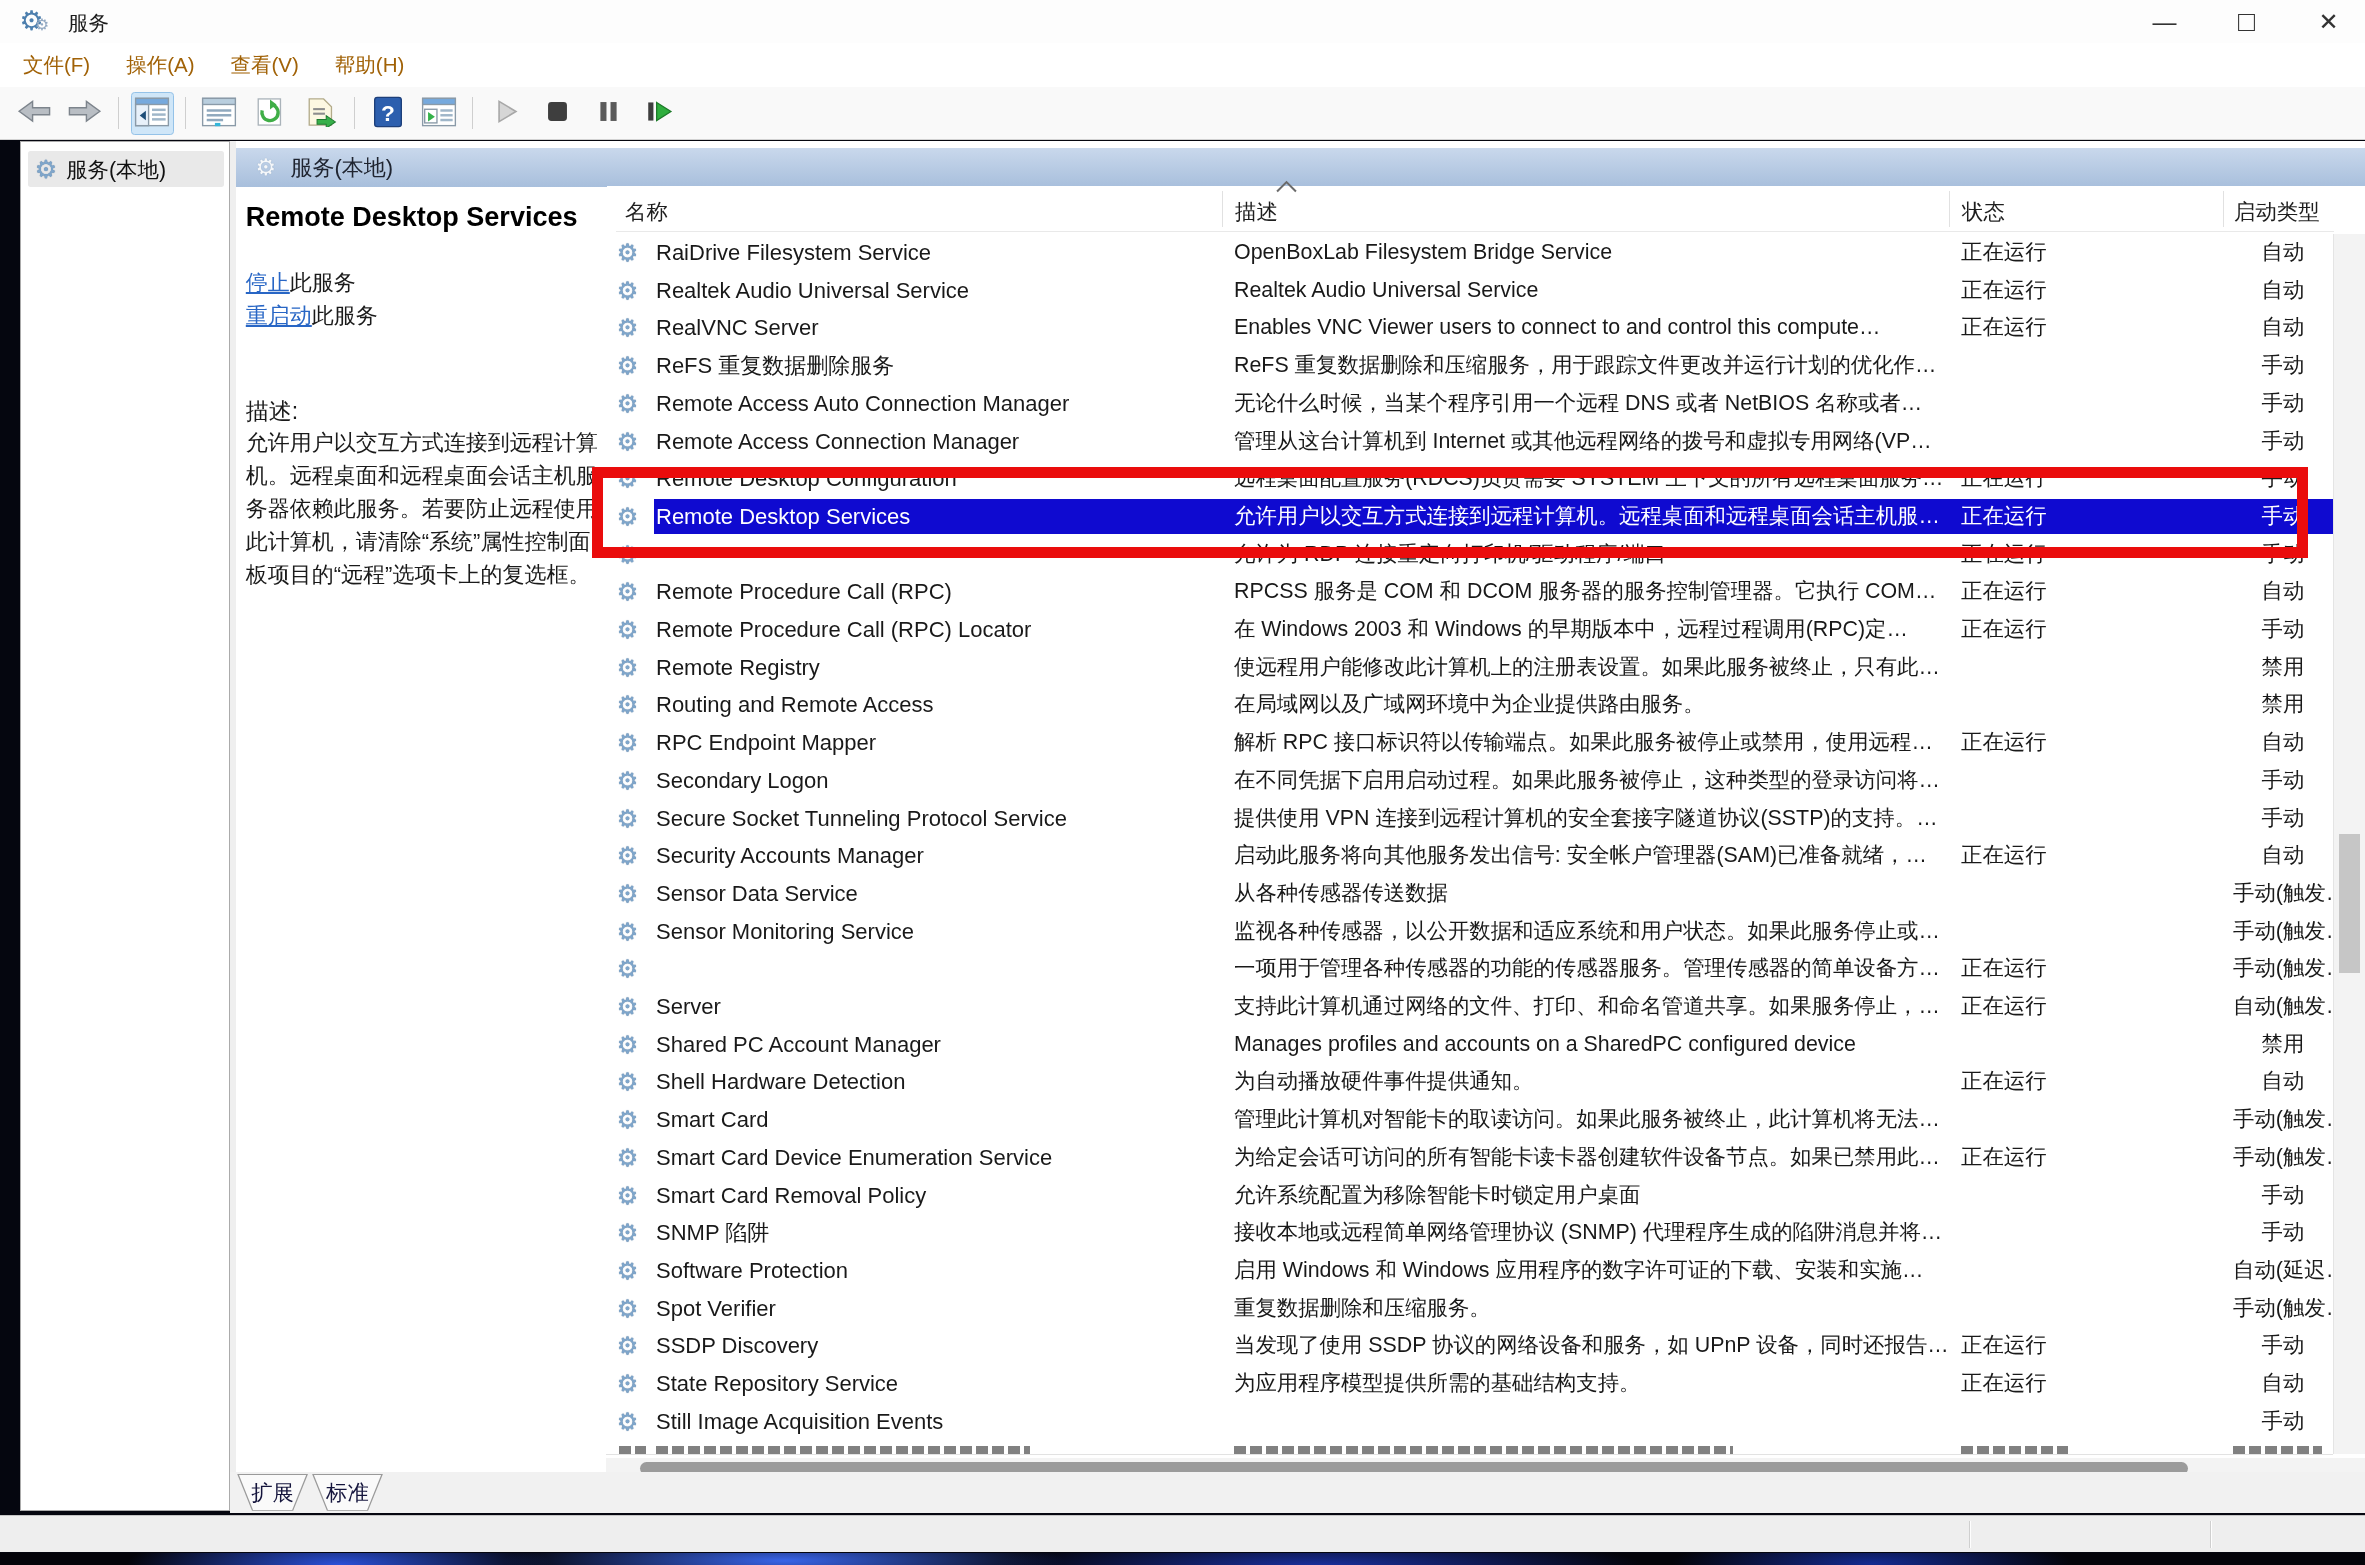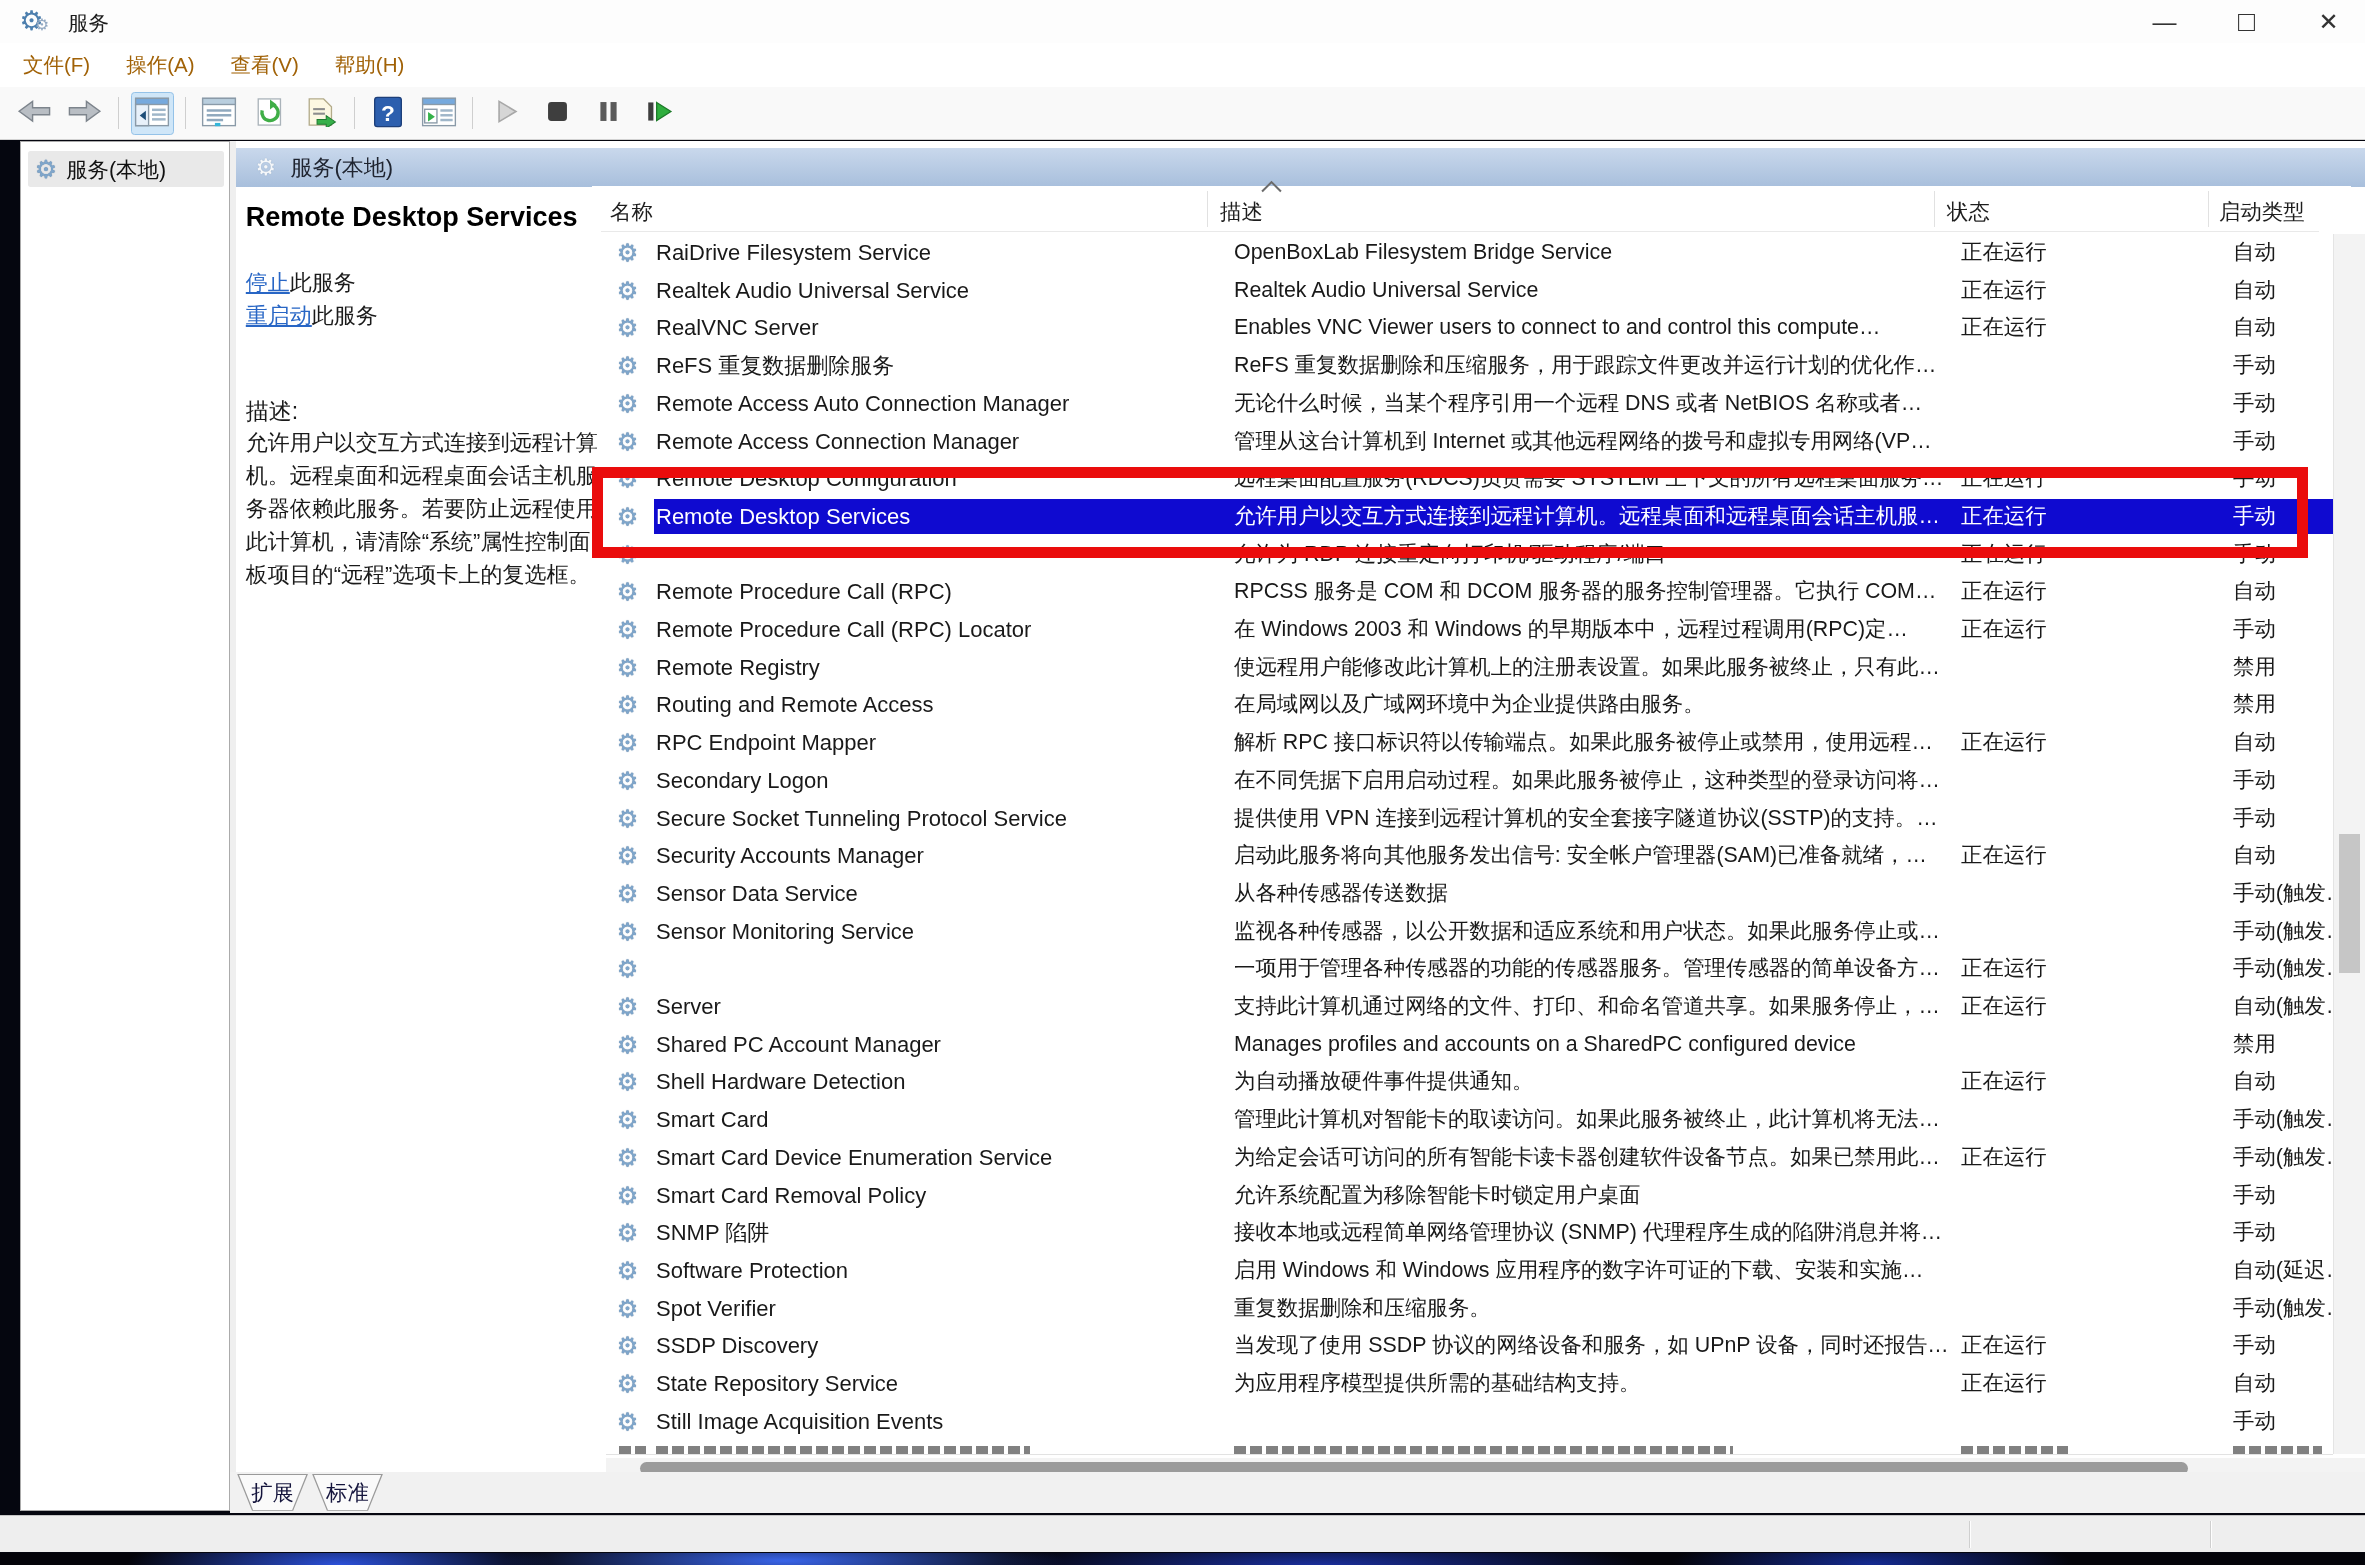--- a/index.html
+++ b/index.html
@@ -36,33 +36,33 @@
     display:flex;align-items:center;padding-left:19.6px;gap:14.3px;box-sizing:border-box;}
   #band .gear{color:rgba(255,255,255,.92);text-shadow:0 0 0.9px #7d97b5;font-size:23px;}
   #band .lbl{font-size:22px;color:#1f2430;}
   
   #detail-title{left:9.8px;top:61px;width:357px;font-size:27px;font-weight:bold;color:#000;}
   .dlink-line{left:9.8px;width:357px;font-size:22px;color:#1a1a1a;}
   .dlink{color:#2866c5;text-decoration:underline;}
   #desc-label{left:9.8px;top:255px;font-size:23px;color:#1a1a1a;}
   #desc-text{left:9.8px;top:285px;width:357px;font-size:22px;line-height:33px;color:#1a1a1a;}
   
-  #list-header{left:356px;top:45px;width:1759px;height:46px;background:#fff;}
+  #list-header{left:371px;top:45px;width:1759px;height:46px;background:#fff;}
   .hcell{top:10.7px;font-size:21.4px;color:#1e1e1e;}
   .hline{top:5.3px;width:0.9px;height:36px;background:#e1e1e1;}
   #header-underline{left:9px;top:45px;width:1718px;height:0.9px;background:#e9e9e9;}
   #sort-caret{left:666px;top:-7.1px;}
   #rows{left:370px;top:93px;width:1727px;height:1220px;overflow:hidden;background:#fff;}
   .lrow{position:absolute;left:0;width:1727px;height:37px;line-height:37px;}
   .lrow .gear{position:absolute;left:10.7px;top:0px;font-size:24px;}
   .cell{position:absolute;top:0;height:37px;white-space:nowrap;overflow:hidden;font-size:21.4px;color:#191919;z-index:1;}
   .c-name{left:50px;width:560px;font-size:22px;}
   .c-desc{left:628px;width:718px;}
   .c-status{left:1355px;width:169px;}
-  .c-start{left:1627px;width:100px;}
+  .c-start{left:1627px;width:100px;text-align:center;}
   .selbg{position:absolute;left:48px;right:0;top:0.9px;bottom:0.9px;background:#0f0ad0;z-index:0;}
   .sel .cell{color:#ffffff;}
   .smudge{position:absolute;top:5.3px;height:8px;background:repeating-linear-gradient(90deg,#6a6a6a 0 12.5px,#fff 12.5px 16px);opacity:.85;}
   
   #vscroll{left:2097px;top:93px;width:32px;height:1220px;background:#f3f3f3;border-left:0.9px solid #e4e4e4;box-sizing:border-box;}
   #vthumb{position:absolute;left:5.3px;top:600px;width:20.5px;height:139px;background:#c6c6c6;}
   #list-bottom-line{left:370px;top:1313px;width:1727px;height:0.9px;background:#e2e2e2;}
   #hscroll{left:370px;top:1317px;width:1759px;height:21.4px;background:#f3f3f3;}
   #hthumb{position:absolute;left:34px;top:3.6px;width:1548px;height:13.4px;background:#9b9b9b;border-radius:7.1px;}
   

